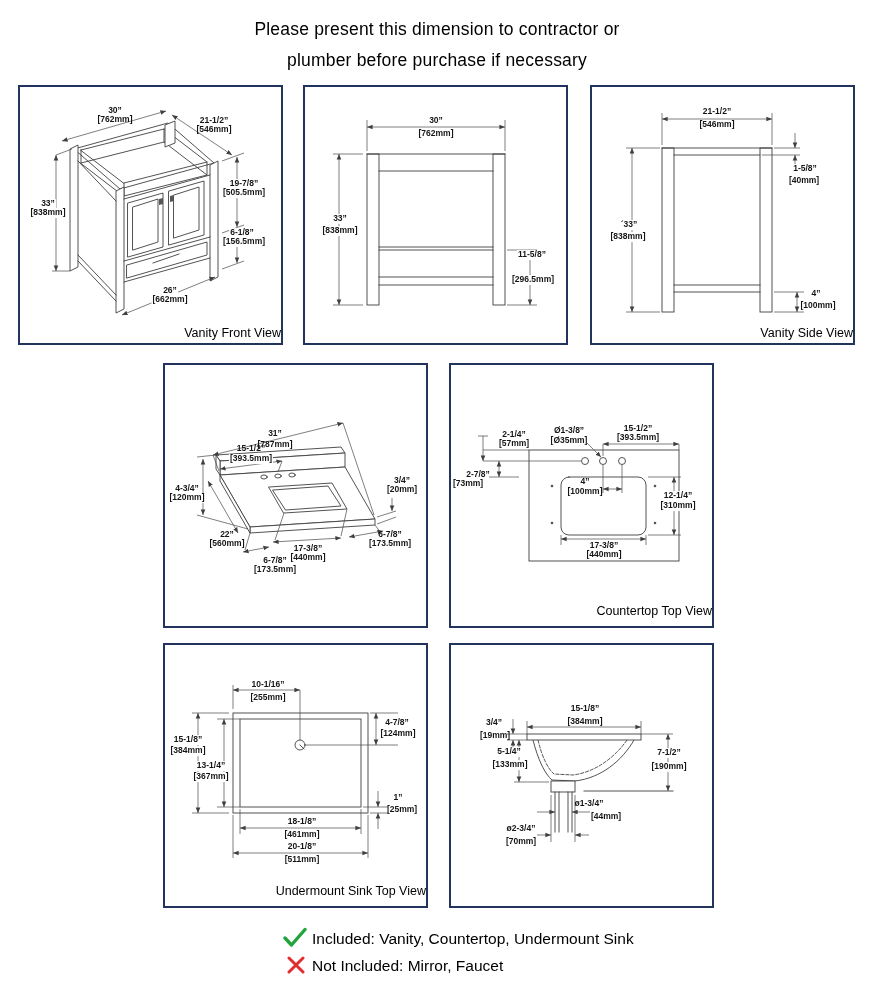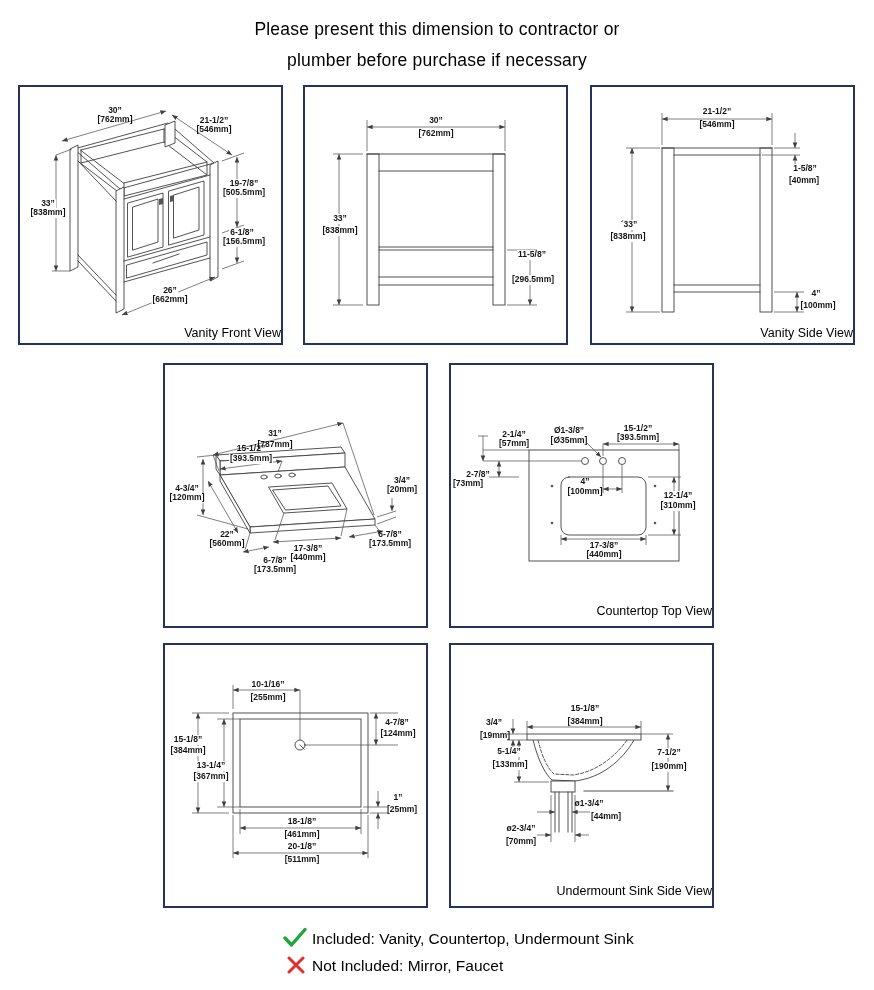--- a/index.html
+++ b/index.html
@@ -307,20 +307,21 @@
   <i class="d bg" style="left:46px;top:121px">13-1/4”</i>
   <i class="d bg" style="left:46px;top:132px">[367mm]</i>
   <i class="d" style="left:232px;top:78px">4-7/8”</i>
   <i class="d" style="left:233px;top:89px">[124mm]</i>
   <i class="d" style="left:233px;top:153px">1”</i>
   <i class="d" style="left:237px;top:165px">[25mm]</i>
   <i class="d" style="left:137px;top:177px">18-1/8”</i>
   <i class="d" style="left:137px;top:190px">[461mm]</i>
   <i class="d" style="left:137px;top:202px">20-1/8”</i>
   <i class="d" style="left:137px;top:215px">[511mm]</i>
+  <div class="cap r2">Undermount Sink Top View</div>
 </div>
 
 <div class="panel" id="p7" style="left:449px;top:643px;width:261px;height:261px">
   <svg viewBox="0 0 261 261">
     <defs>
         <marker id="a7" viewBox="0 0 6 6" refX="5.6" refY="3" markerWidth="6" markerHeight="6" markerUnits="userSpaceOnUse" orient="auto-start-reverse">
           <path d="M0,0.7 L5.6,3 L0,5.3 Z" fill="#3f3f3f"></path>
         </marker>
       </defs>
     <path class="s" d="M82,95 C87,115 94,129 101,135 L124,136 C150,133 171,116 183,95"></path>
@@ -355,21 +356,20 @@
   <i class="d" style="left:134px;top:64px">15-1/8”</i>
   <i class="d" style="left:134px;top:77px">[384mm]</i>
   <i class="d bg" style="left:58px;top:107px">5-1/4”</i>
   <i class="d bg" style="left:59px;top:120px">[133mm]</i>
   <i class="d bg" style="left:218px;top:108px">7-1/2”</i>
   <i class="d bg" style="left:218px;top:122px">[190mm]</i>
   <i class="d" style="left:138px;top:159px">ø1-3/4”</i>
   <i class="d" style="left:155px;top:172px">[44mm]</i>
   <i class="d" style="left:70px;top:184px">ø2-3/4”</i>
   <i class="d" style="left:70px;top:197px">[70mm]</i>
-  <div class="cap r2">Undermount Sink Side View</div>
 </div>
 
 <svg class="ft" style="left:283px;top:927px;width:24px;height:20px" viewBox="0 0 24 20">
   <path d="M2,11 L8.5,18 L22,2.5" fill="none" stroke="#21a53c" stroke-width="3.4" stroke-linecap="round" stroke-linejoin="round"></path>
 </svg>
 <div class="ft" style="left:312px;top:930px">Included: Vanity, Countertop, Undermount Sink</div>
 <svg class="ft" style="left:287px;top:956px;width:18px;height:18px" viewBox="0 0 18 18">
   <path d="M2,2 L16,16 M16,2 L2,16" fill="none" stroke="#e02e2e" stroke-width="3" stroke-linecap="round"></path>
 </svg>
 <div class="ft" style="left:312px;top:957px">Not Included: Mirror, Faucet</div>

